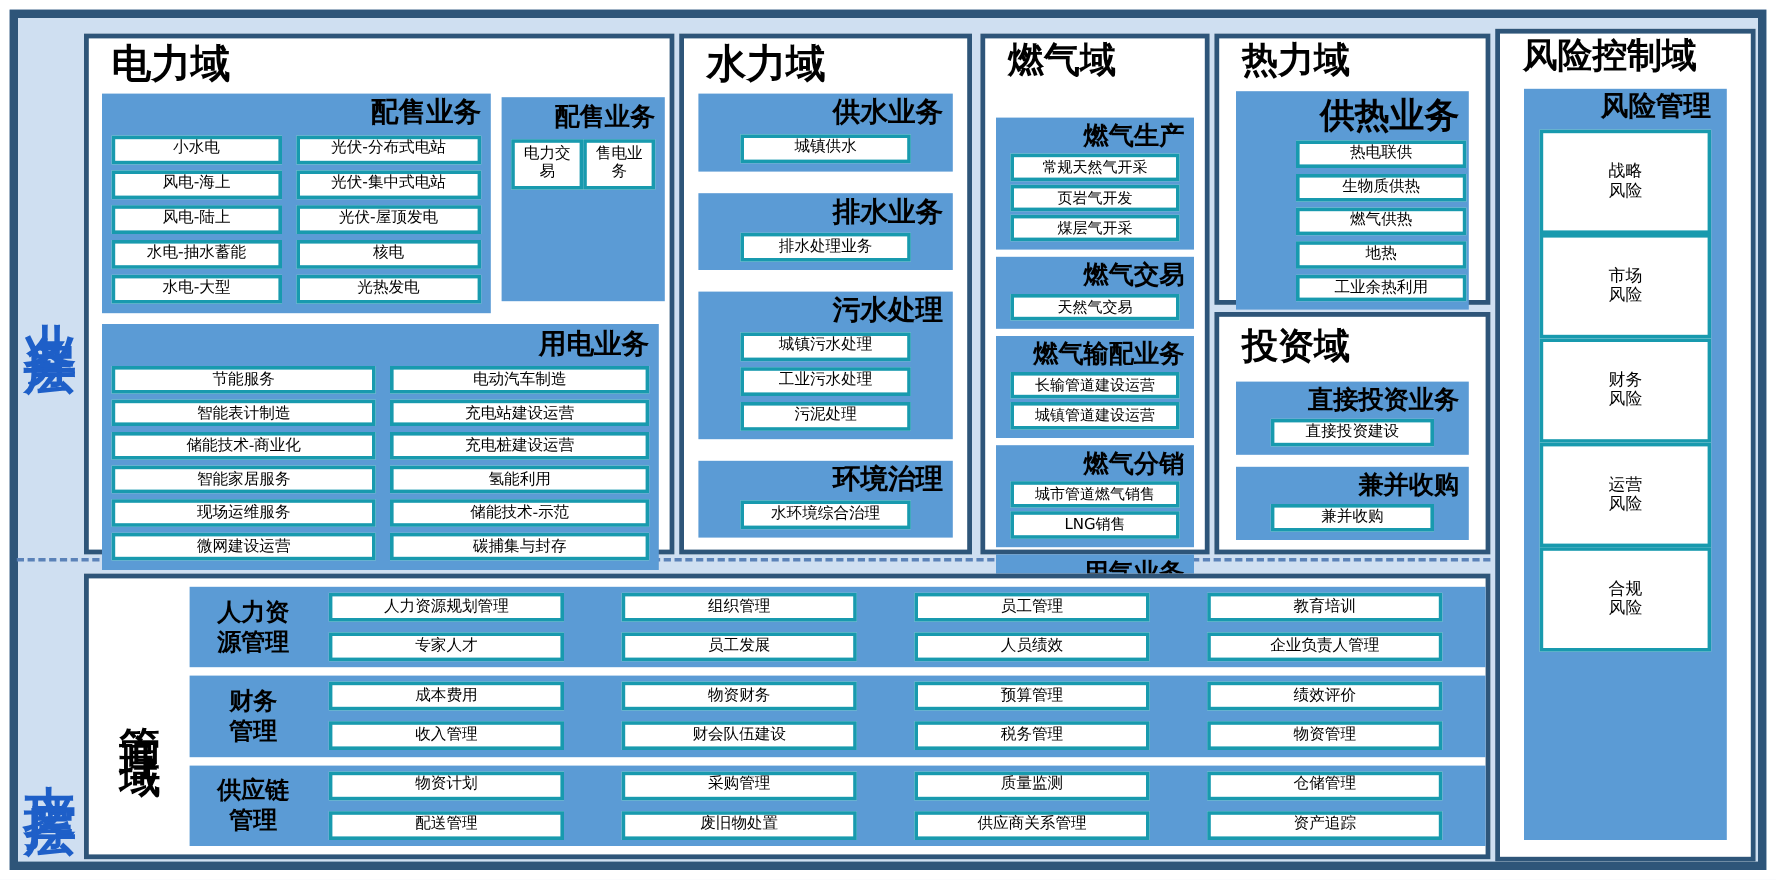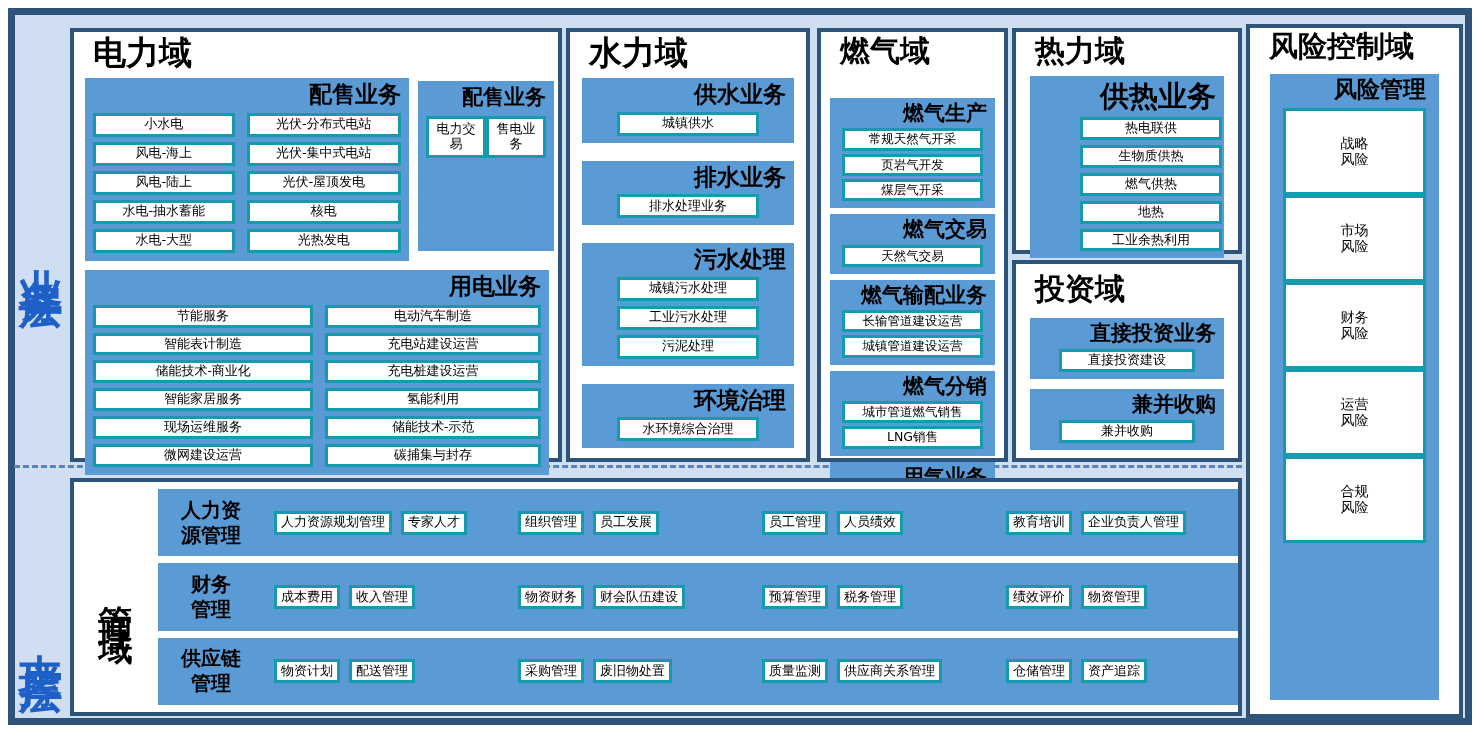--- a/index.html
+++ b/index.html
@@ -96,21 +96,21 @@
     writing-mode:vertical-rl;text-orientation:upright;
     font-size:34px;font-weight:700;letter-spacing:12px;line-height:1;
   }
   .mrows{flex:1;display:flex;flex-direction:column;gap:7px;padding:7px 0 7px 0;}
   .mrow{flex:1;background:var(--panel-blue);display:flex;align-items:center;}
   .mrow-label{
     width:106px;flex:none;text-align:center;font-weight:700;font-size:20px;
     line-height:1.25;white-space:pre-line;
   }
   .mrow-cols{flex:1;display:flex;column-gap:48px;padding:0 36px 0 10px;align-items:center;}
-  .mcol{flex:1;display:flex;flex-direction:row;gap:9px;}
+  .mcol{flex:1;display:flex;flex-direction:column;gap:9px;}
   .mcol .item{min-height:24px;}
 </style>
 </head>
 <body>
 
 <div id="stage">
   <div class="frame"></div>
 
   <div class="layer-label" id="lbl-business">业务层</div>
   <div class="layer-label" id="lbl-support">支撑层</div>

